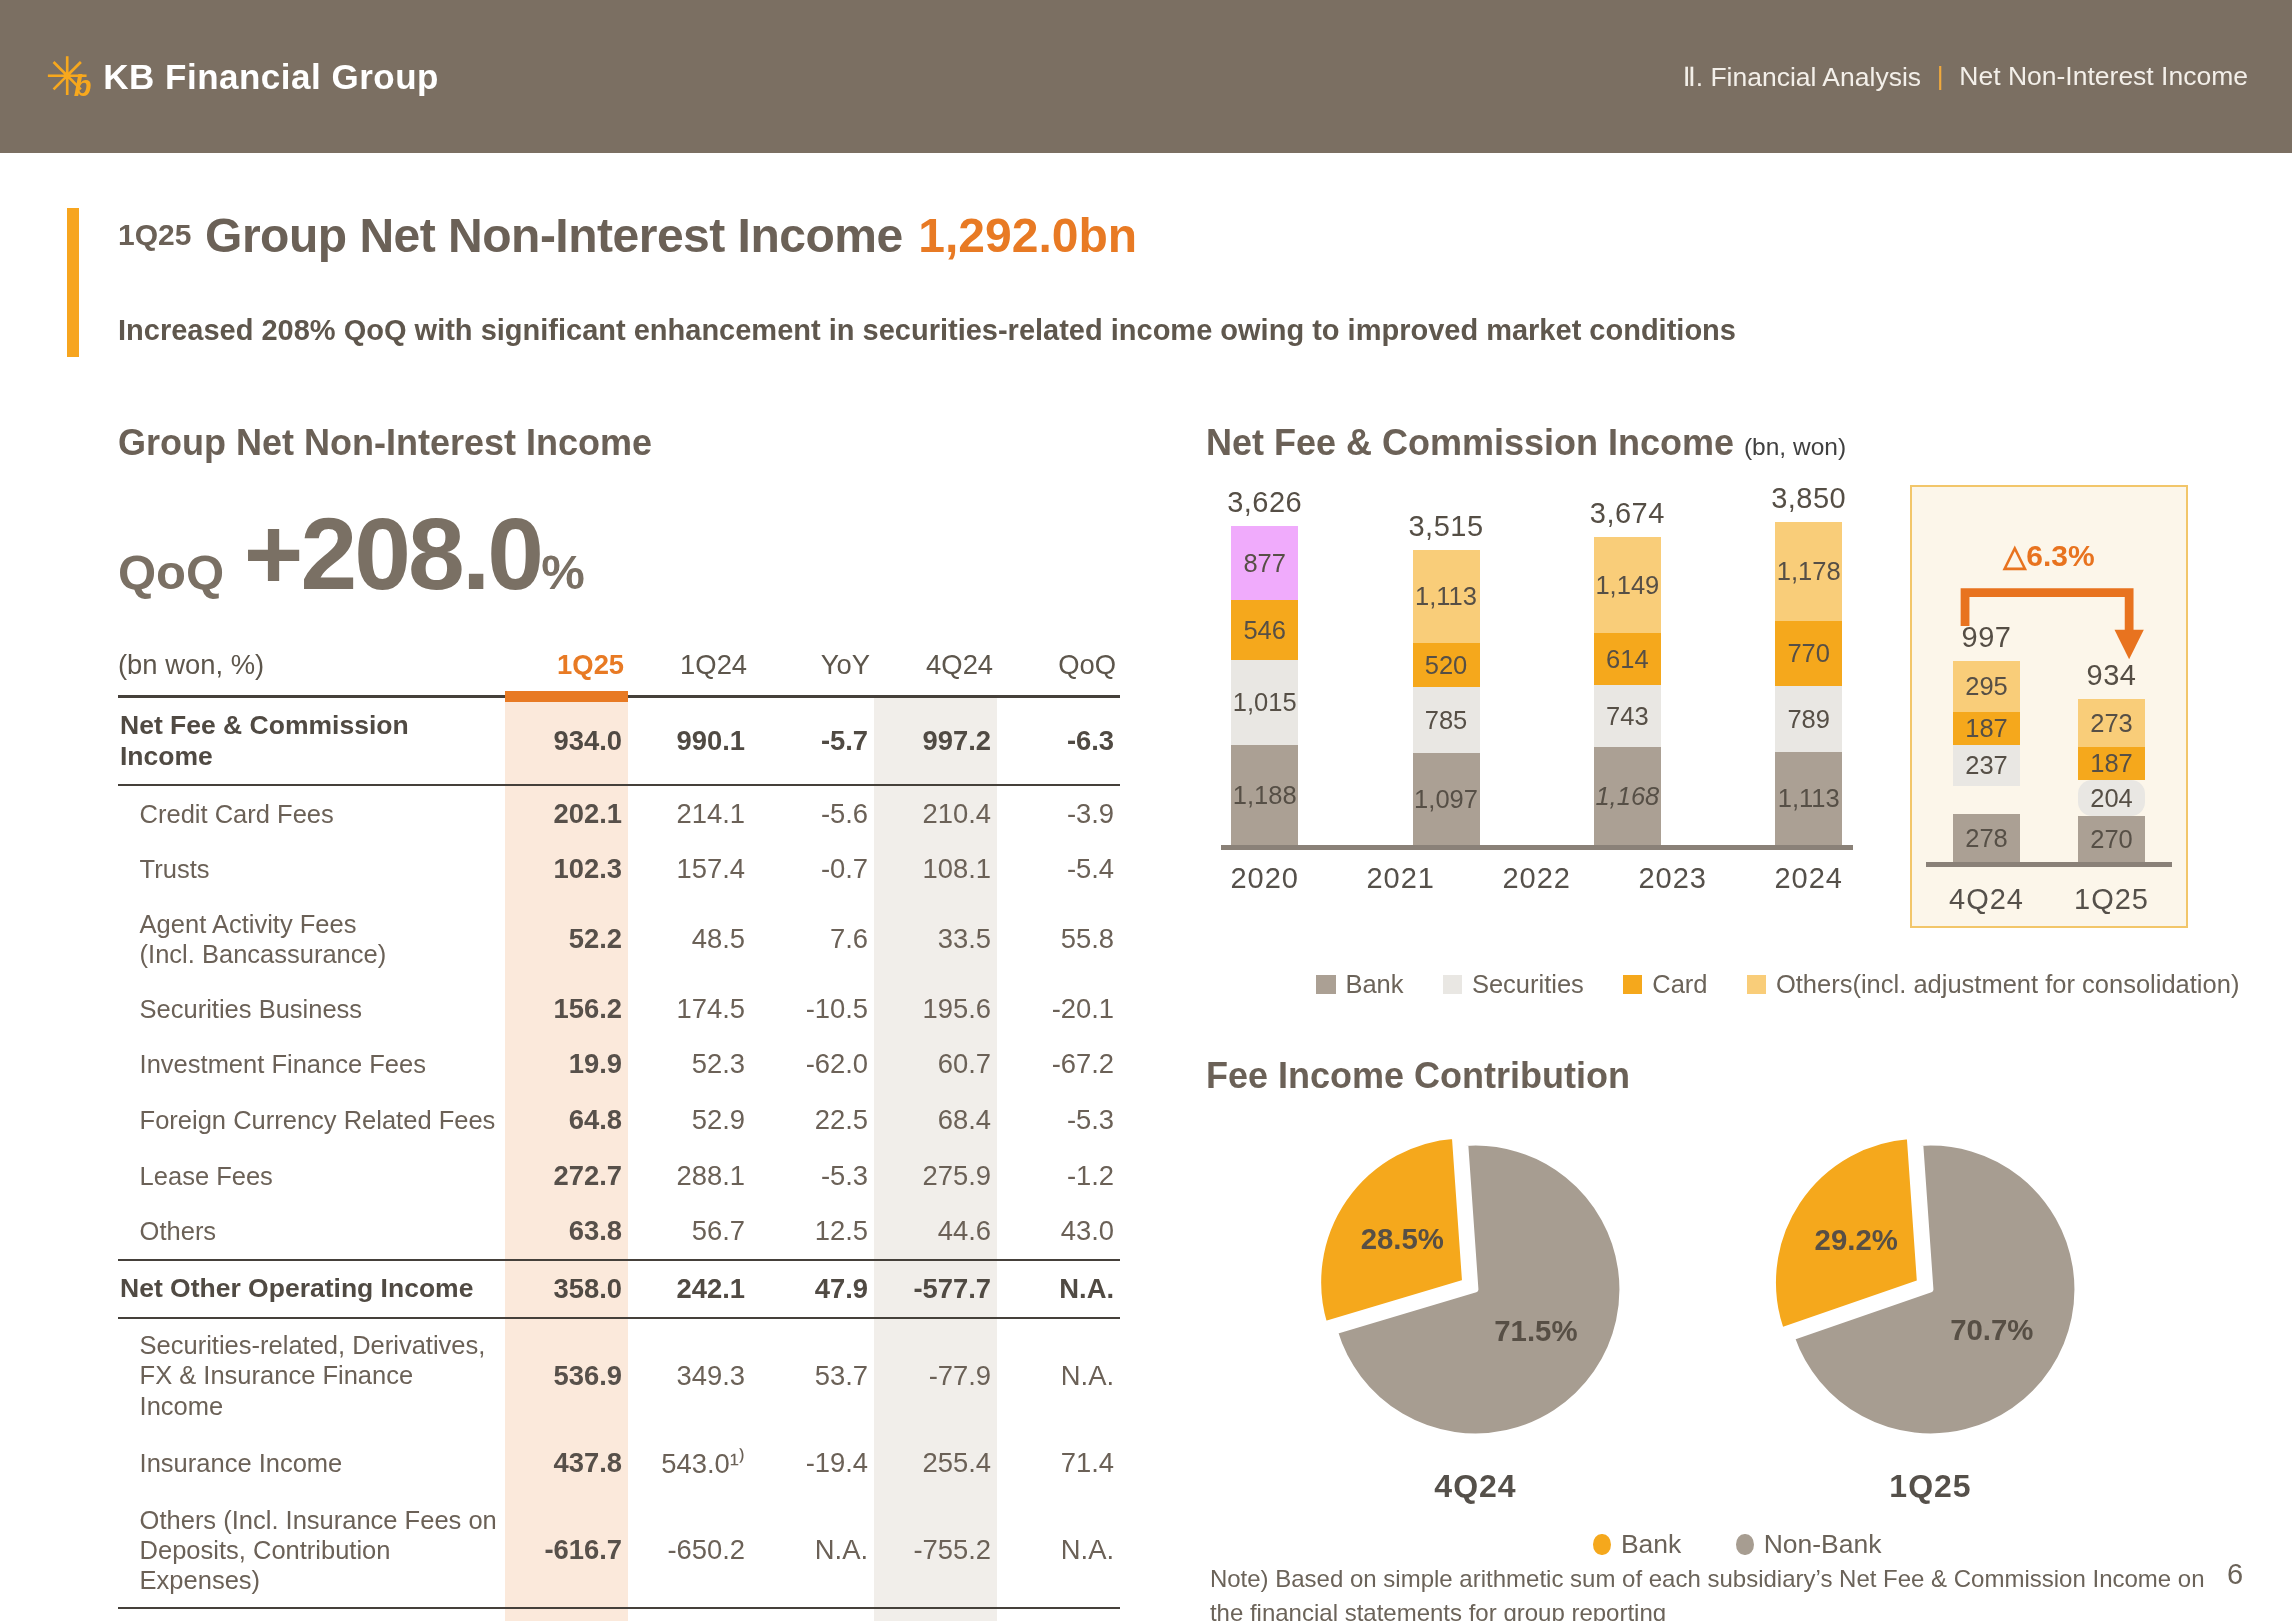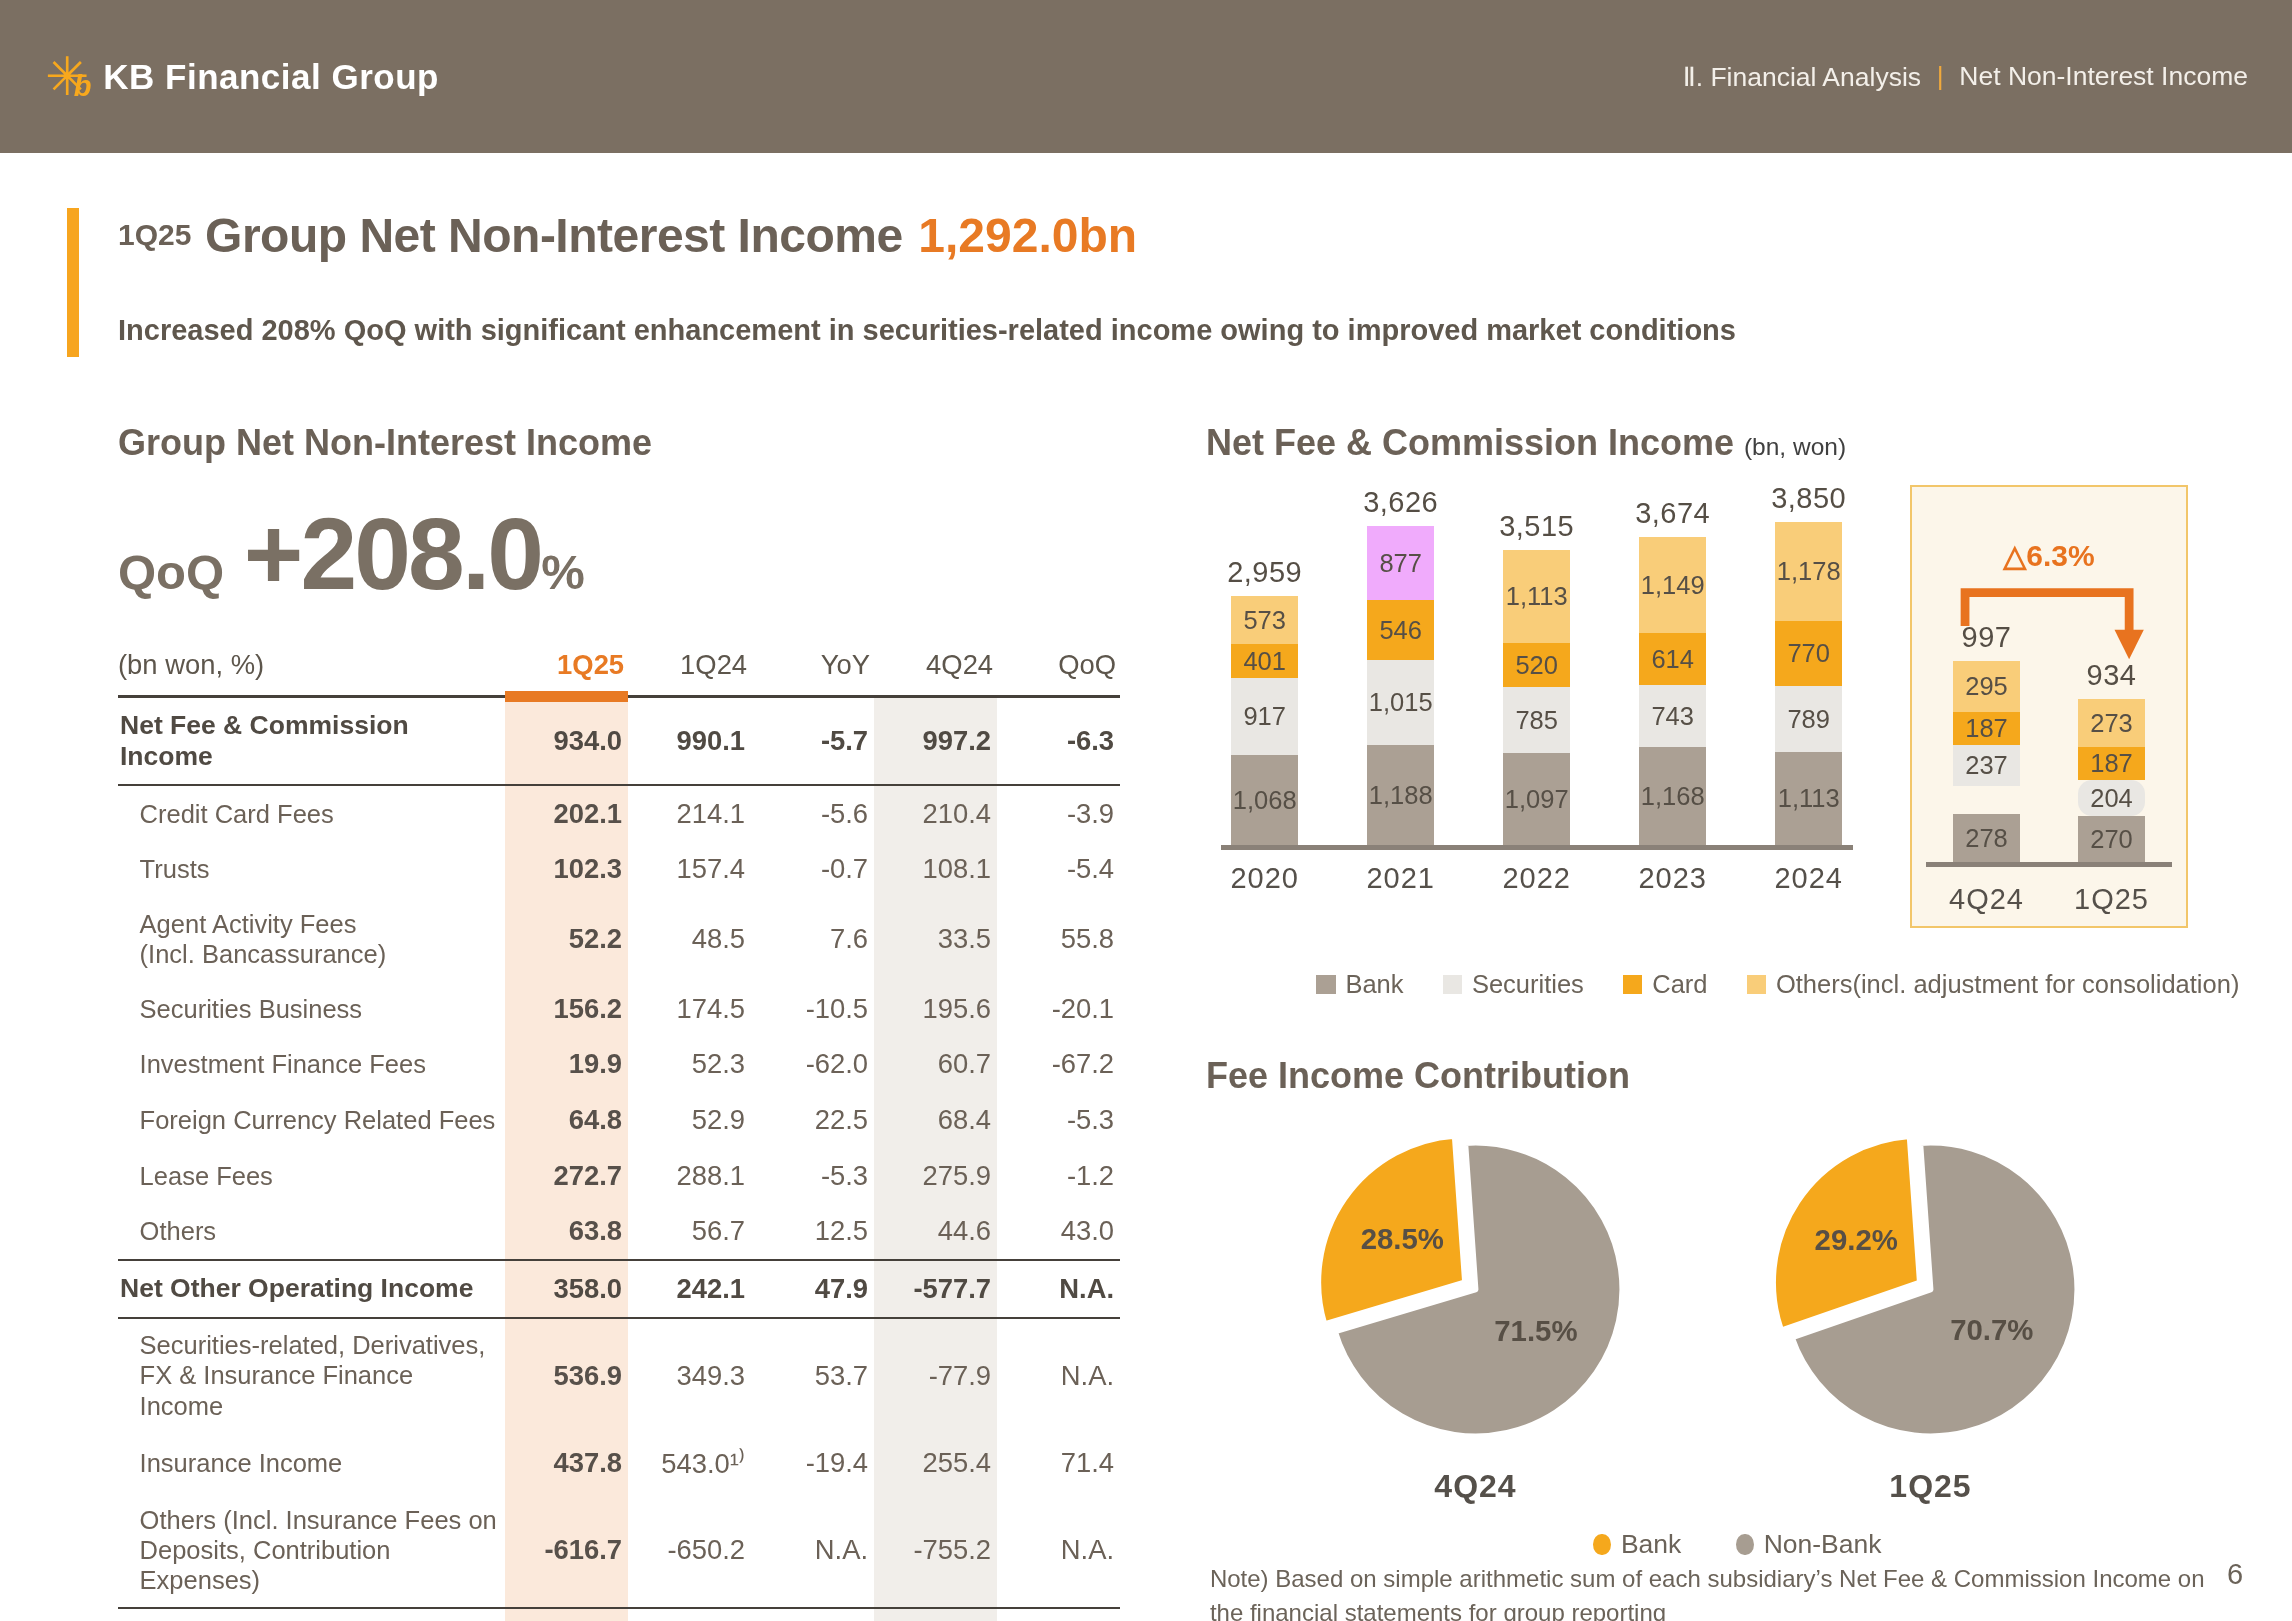--- a/index.html
+++ b/index.html
@@ -259,29 +259,20 @@
   </section>
 
   <section class="right-col">
     <h2 class="sec-h">
       <span>Net Fee &amp; Commission Income</span><span class="unit">(bn, won)</span>
     </h2>
 
     <div class="chart">
       <div class="bars" id="main-bars">
           <div class="bar-wrap">
-            <div class="bar-total">2,959</div>
-            <div class="bar-col">
-              <div class="seg" style="height: 48px; background: rgb(249, 205, 121);">573</div>
-              <div class="seg" style="height: 34px; background: rgb(245, 168, 28);">401</div>
-              <div class="seg" style="height: 77px; background: rgb(233, 231, 227);">917</div>
-              <div class="seg" style="height: 90px; background: rgb(171, 160, 148);">1,068</div>
-            </div>
-          </div>
-          <div class="bar-wrap">
             <div class="bar-total">3,626</div>
             <div class="bar-col">
               <div class="seg" style="height: 74px; background: #f0abfc;">877</div>
               <div class="seg" style="height: 60px; background: rgb(245, 168, 28);">546</div>
               <div class="seg" style="height: 85px; background: rgb(233, 231, 227);">1,015</div>
               <div class="seg" style="height: 100px; background: rgb(171, 160, 148);">1,188</div>
             </div>
           </div>
           <div class="bar-wrap">
             <div class="bar-total">3,515</div>
@@ -291,21 +282,21 @@
               <div class="seg" style="height: 66px; background: rgb(233, 231, 227);">785</div>
               <div class="seg" style="height: 92px; background: rgb(171, 160, 148);">1,097</div>
             </div>
           </div>
           <div class="bar-wrap">
             <div class="bar-total">3,674</div>
             <div class="bar-col">
               <div class="seg" style="height: 96px; background: rgb(249, 205, 121);">1,149</div>
               <div class="seg" style="height: 52px; background: rgb(245, 168, 28);">614</div>
               <div class="seg" style="height: 62px; background: rgb(233, 231, 227);">743</div>
-              <div class="seg" style="height: 98px; background: rgb(171, 160, 148);">1,168</div>
+              <div class="seg" style="height: 98px; background: rgb(171, 160, 148); font-style: italic;">1,168</div>
             </div>
           </div>
           <div class="bar-wrap">
             <div class="bar-total">3,850</div>
             <div class="bar-col">
               <div class="seg" style="height: 99px; background: rgb(249, 205, 121);">1,178</div>
               <div class="seg" style="height: 65px; background: rgb(245, 168, 28);">770</div>
               <div class="seg" style="height: 66px; background: rgb(233, 231, 227);">789</div>
               <div class="seg" style="height: 93px; background: rgb(171, 160, 148);">1,113</div>
             </div>

